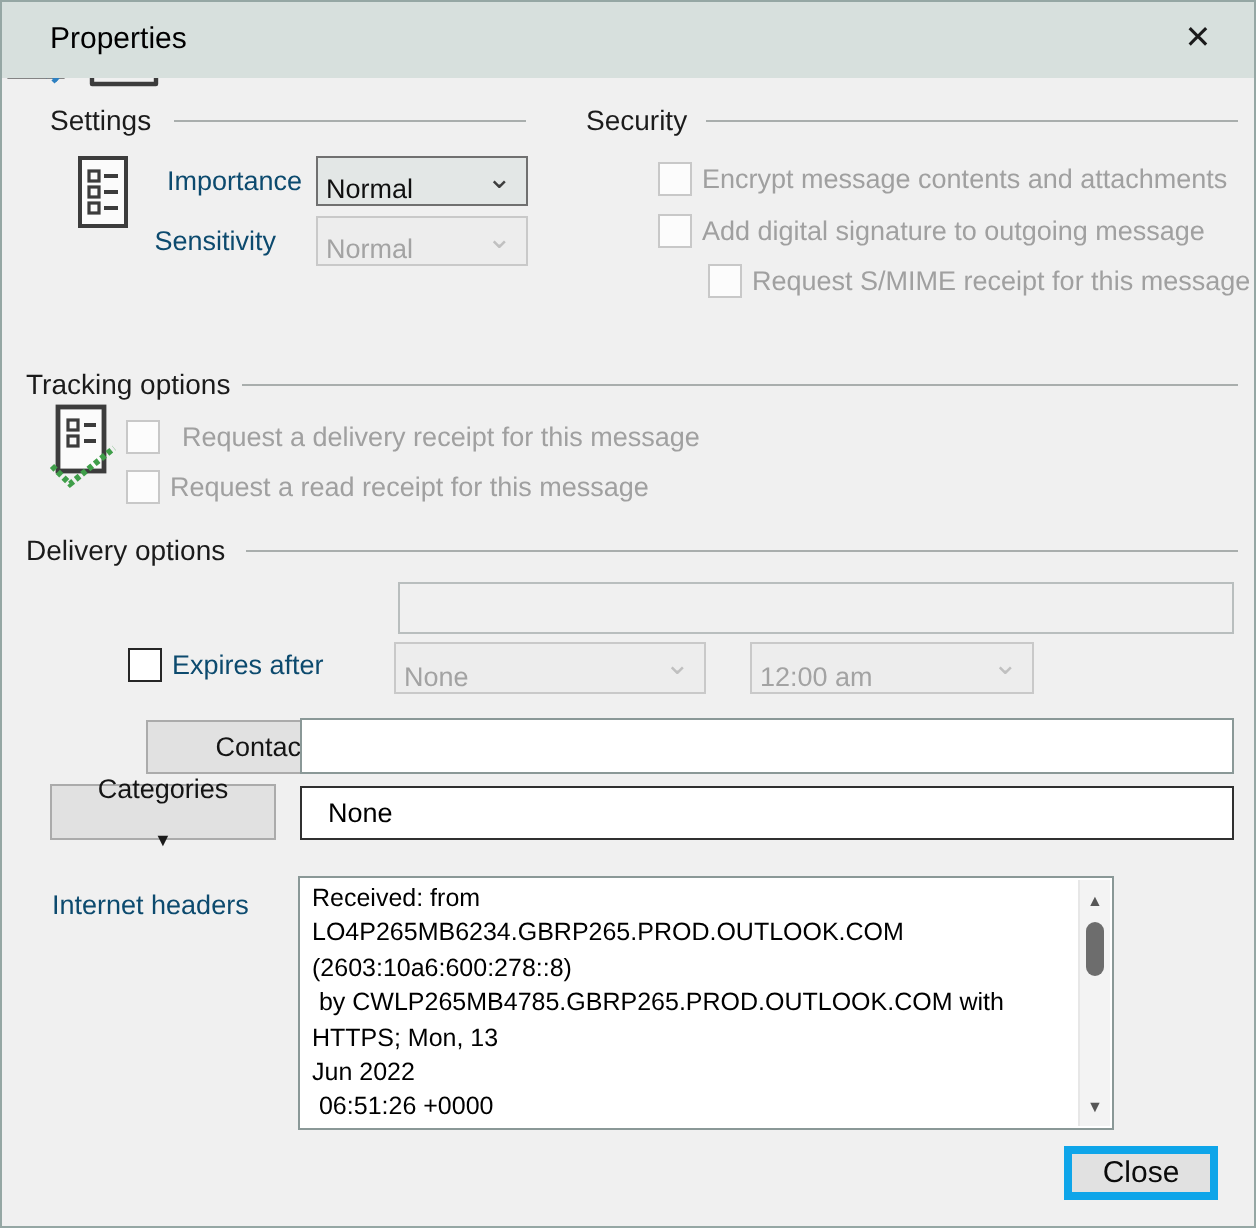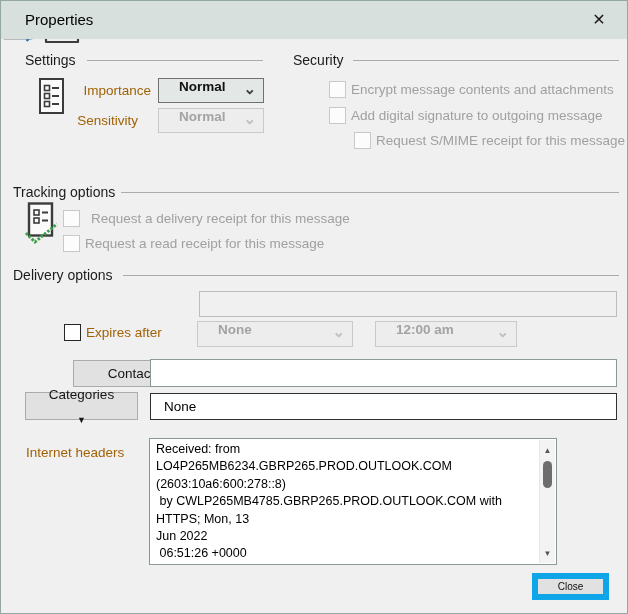--- a/index.html
+++ b/index.html
@@ -22,30 +22,30 @@
   [data-name="settings-group-header"] { left:24px; top:51px; }
   [data-name="settings-group-line"]   { left:86px; top:59px; width:176px; }
   [data-name="security-group-header"] { left:292px; top:51px; }
   [data-name="security-group-line"]   { left:352px; top:59px; width:266px; }
   [data-name="tracking-group-header"] { left:12px; top:183px; }
   [data-name="tracking-group-line"]   { left:120px; top:191px; width:498px; }
   [data-name="delivery-group-header"] { left:12px; top:266px; }
   [data-name="delivery-group-line"]   { left:122px; top:274px; width:496px; }
 
   
-  .lbl { position:absolute; font-size:13.5px; color:#a16207; white-space:nowrap; }
+  .lbl { position:absolute; font-size:13.5px; color:#0c4a6e; white-space:nowrap; }
   .lbl.dis { color:#a0a0a0; }
 
   
   [data-name="settings-icon"] { position:absolute; left:38px; top:77px; }
   [data-name="tracking-icon"] { position:absolute; left:23px; top:201px; }
 
   
   .combo { position:absolute; height:25px; border:1px solid #707070; background:#e3e7e6;
-           display:flex; align-items:flex-start; padding-left:20px; font-size:13.5px; color:#101010; cursor:default;font-weight:bold; }
+           display:flex; align-items:flex-end; padding-left:4px; font-size:13.5px; color:#101010; cursor:default; }
   .combo .chev { position:absolute; right:7px; top:1px; font-size:15px; color:#3d3d3d; }
   .combo.dis { border-color:#c9c9c9; background:#ededed; color:#a3a3a3; }
   .combo.dis .chev { color:#c0c0c0; }
   [data-name="importance-combobox"]  { left:157px; top:77px;  width:106px; }
   [data-name="sensitivity-combobox"] { left:157px; top:107px; width:106px; }
   [data-name="expires-date-combobox"] { left:196px; top:320px; width:156px; height:26px; }
   [data-name="expires-time-combobox"] { left:374px; top:320px; width:142px; height:26px; }
 
   [data-name="importance-label"]  { left:60px; top:82px;  width:90px; text-align:right; }
   [data-name="sensitivity-label"] { left:47px; top:112px; width:90px; text-align:right; }
@@ -92,21 +92,21 @@
   [data-name="headers-scrollbar"] { position:absolute; top:1px; right:1px; width:16px; bottom:1px;
         background:#f3f3f3; border-left:1px solid #e7e7e7; }
   .sb-arr { position:absolute; left:0; width:15px; height:14px; font-size:8px; color:#565656;
             display:flex; align-items:center; justify-content:center; cursor:pointer; }
   .sb-arr.up { top:3px; } .sb-arr.down { bottom:3px; }
   [data-name="scrollbar-thumb"] { position:absolute; left:3px; top:21px; width:9px; height:27px;
         background:#6d6d6d; border-radius:4.5px; cursor:pointer; }
 
   
   [data-name="close-footer-button"] { position:absolute; left:531px; top:572px; width:77px; height:27px;
-        background:#e1e1e1; border:6px solid #0ea5e9; font-family:inherit; font-size:10px;
+        background:#e1e1e1; border:4px solid #0ea5e9; font-family:inherit; font-size:15px;
         color:#0b0b0b; cursor:pointer; }
 </style>
 </head>
 <body>
 
 <div class="dialog" data-name="properties-dialog">
 
   
   <div data-name="title-bar">
     <div data-name="window-title">Properties</div>

